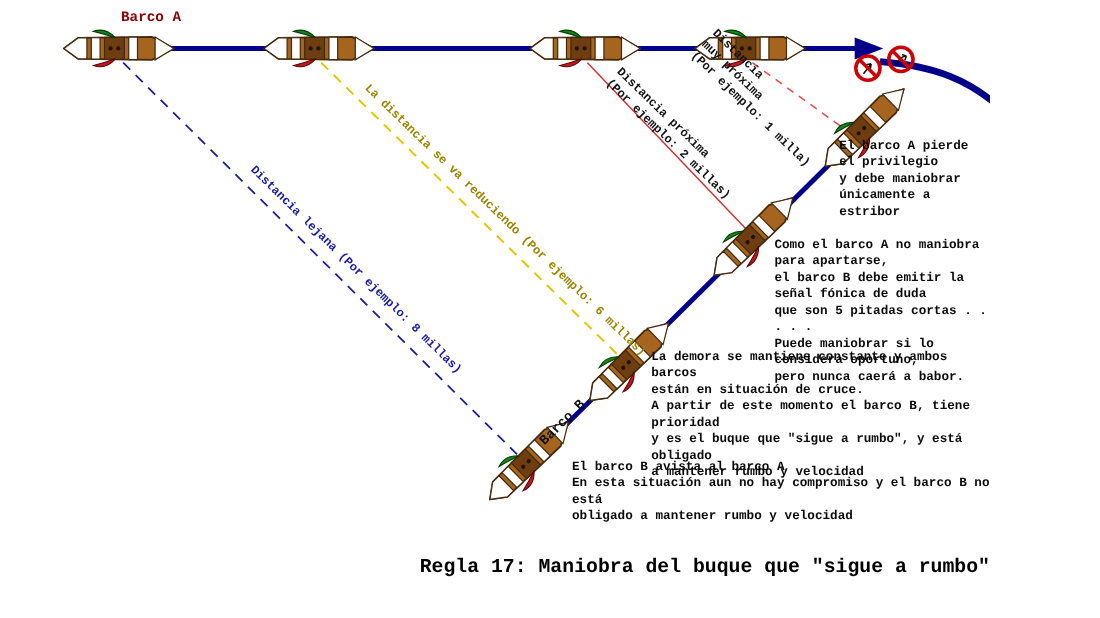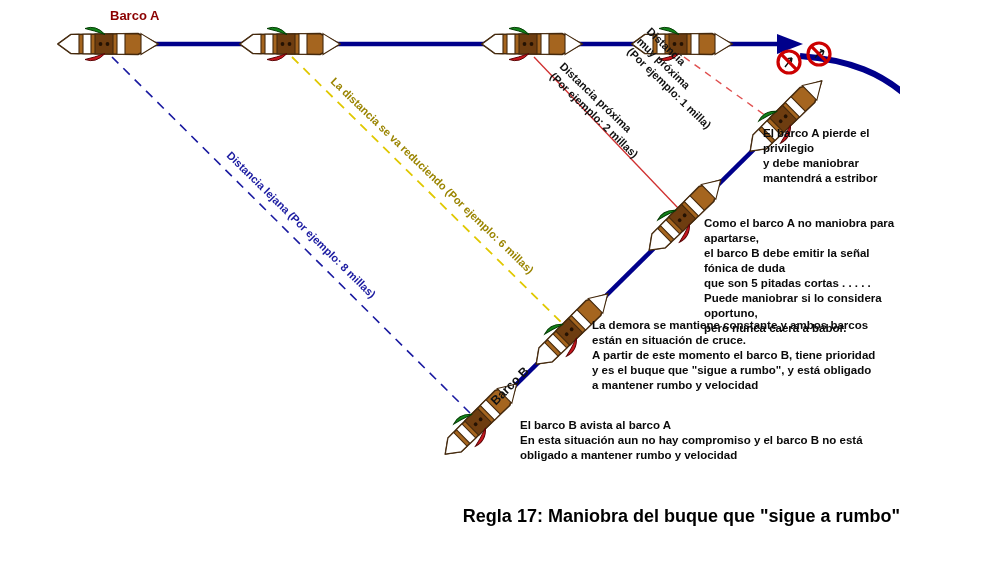--- a/index.html
+++ b/index.html
@@ -1,19 +1,19 @@
 <!DOCTYPE html>
 <html><head>
 <meta charset="utf-8">
 <style>
   * { margin:0; padding:0; box-sizing:border-box; }
   html,body { background:#ffffff; }
   .stage {
     position:relative; width:900px; height:562px; background:#ffffff;
-    overflow:hidden; font-family:Liberation Sans, sans-serif; color:#111;
+    overflow:hidden; font-family:Liberation Mono, monospace; color:#111;
   }
   .stage svg { position:absolute; left:0; top:0; }
   .abs { position:absolute; }
   .lbl-a { left:110px; top:8px; font-size:13px; font-weight:700; }
   .lbl-b { left:488px; top:398px; font-size:12.5px; font-weight:700;
            transform:rotate(-45deg); transform-origin:0 0; }
   .dist { position:absolute; font-size:11px; font-weight:700; line-height:1.25;
           white-space:pre-line; transform-origin:0 0; }
   .d1 { left:233px; top:149px; transform:rotate(44.5deg); }
   .d2 { left:337px; top:75px;  transform:rotate(44deg); }
@@ -95,21 +95,21 @@
   <div class="dist d1" style="color: rgb(26, 26, 160);">Distancia lejana (Por ejemplo: 8 millas)</div>
   <div class="dist d2" style="color: rgb(154, 132, 0);">La distancia se va reduciendo (Por ejemplo: 6 millas)</div>
   <div class="dist d3" style="color: rgb(17, 17, 17);">Distancia próxima
 (Por ejemplo: 2 millas)</div>
   <div class="dist d4" style="color: rgb(17, 17, 17);">Distancia
 muy próxima
 (Por ejemplo: 1 milla)</div>
 
   <div class="note n1">El barco A pierde el privilegio
 y debe maniobrar
-mantendrá a estribor</div>
+únicamente a estribor</div>
   <div class="note n2">Como el barco A no maniobra para apartarse,
 el barco B debe emitir la señal fónica de duda
 que son 5 pitadas cortas . . . . .
 Puede maniobrar si lo considera oportuno,
 pero nunca caerá a babor.</div>
   <div class="note n3">La demora se mantiene constante y ambos barcos
 están en situación de cruce.
 A partir de este momento el barco B, tiene prioridad
 y es el buque que "sigue a rumbo", y está obligado
 a mantener rumbo y velocidad</div>

